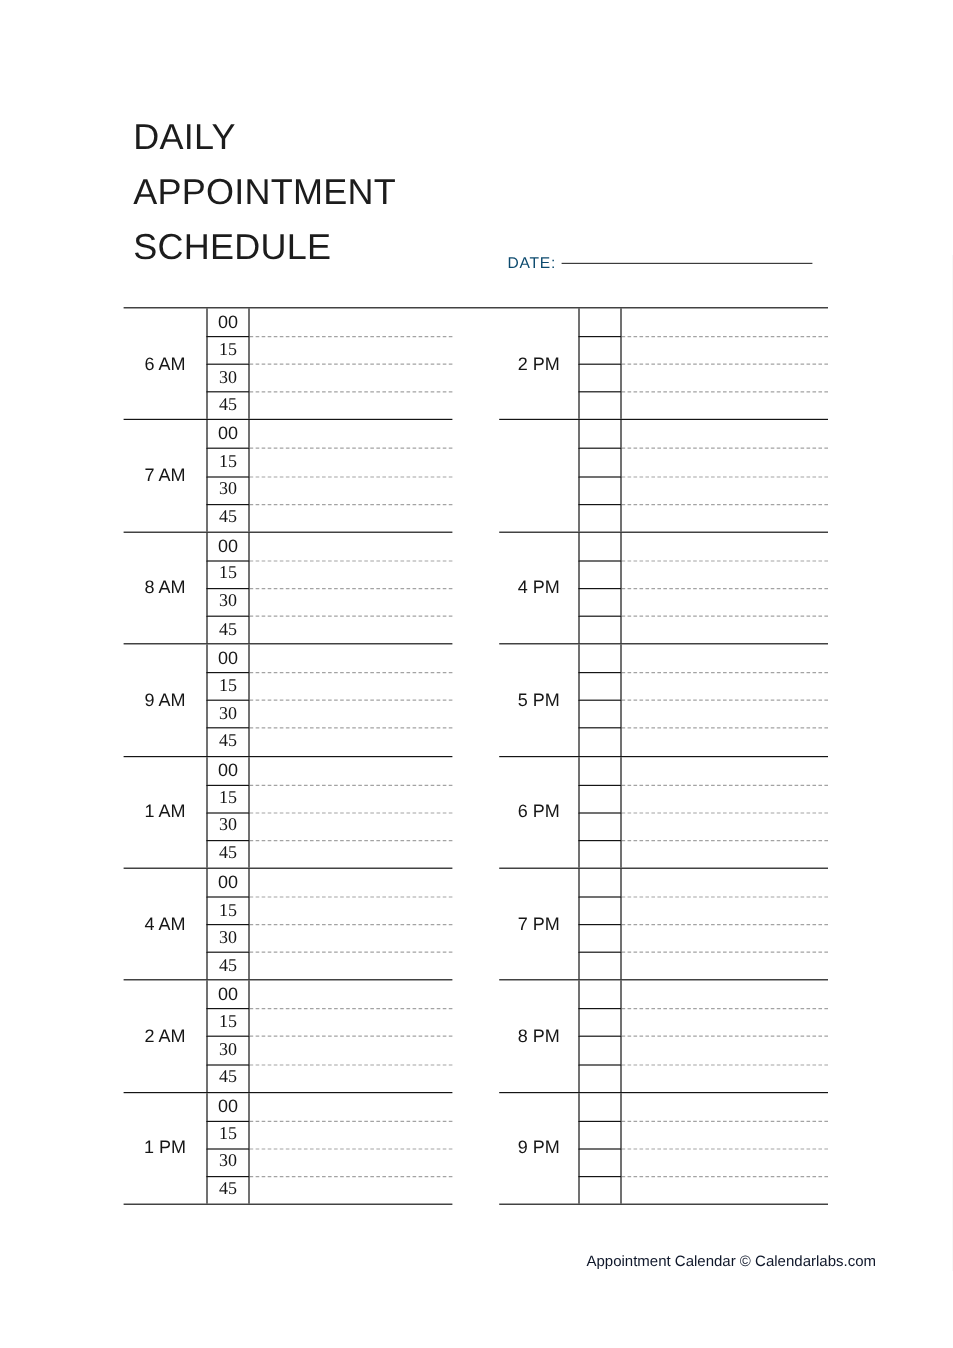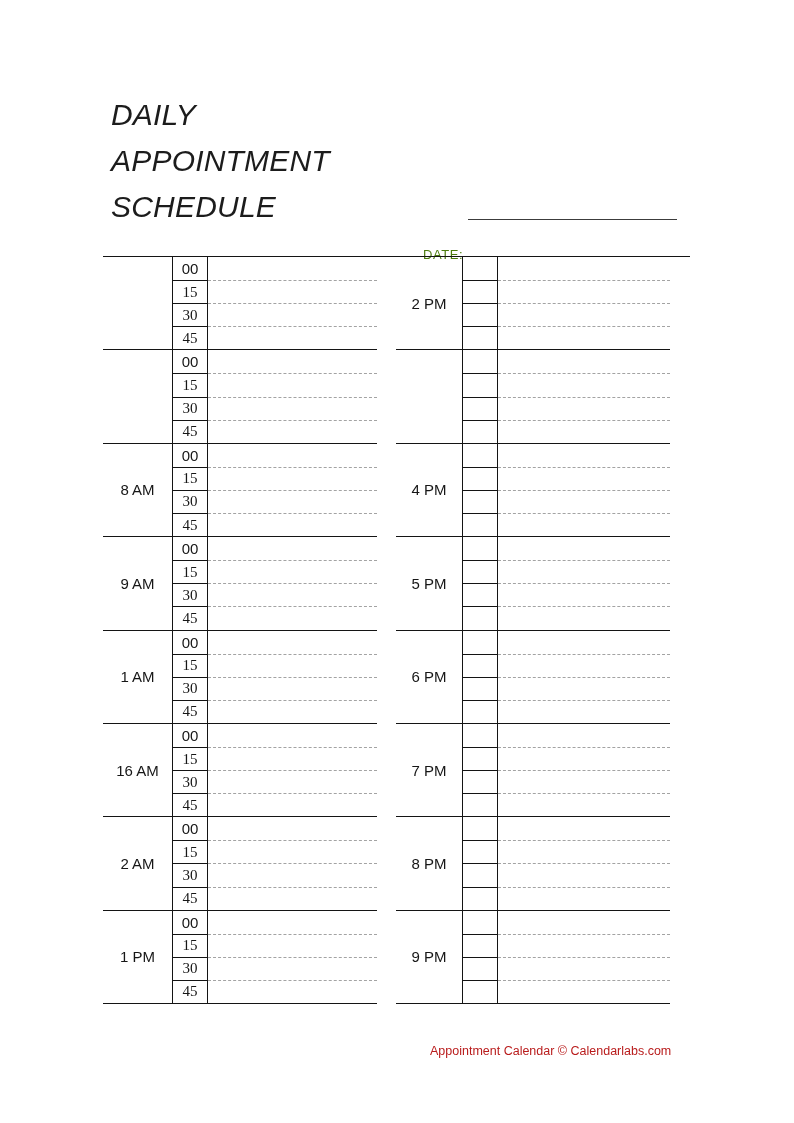--- a/index.html
+++ b/index.html
@@ -23,29 +23,28 @@
   .title {
     position: absolute;
     left: 111px;
     top: 92px;
     font-size: 30px;
     line-height: 46px;
     font-weight: 400;
     letter-spacing: 0.2px;
     color: #1c1c1c;
   }
-  .title span { display: block; font-style: italic; }
+  .title span { display: block; }
   .date-label {
     position: absolute;
     left: 423px;
     top: 211px;
     font-size: 13px;
     letter-spacing: 0.6px;
-    color: #4d7c0f;
-    margin-top: 36px;
+    color: #0c4a6e;
   }
   .date-line {
     position: absolute;
     left: 468px;
     top: 219px;
     width: 209px;
     height: 0;
     border-top: 1.5px solid var(--muted);
   }
   .top-rule {
@@ -58,21 +57,21 @@
   }
   .sched-table {
     position: absolute;
     top: 257px;
     height: 747px;
     display: flex;
     flex-direction: column;
     border-bottom: 1.5px solid var(--line);
   }
   .sched-table.am { left: 103px; width: 274px; }
-  .sched-table.pm { left: 396px; width: 274px; }
+  .sched-table.pm { left: 416px; width: 274px; }
   .group {
     flex: 1;
     display: grid;
     grid-template-rows: repeat(4, 1fr);
   }
   .sched-table.am .group { grid-template-columns: 69px 36px 1fr; }
   .sched-table.pm .group { grid-template-columns: 66px 36px 1fr; }
   .group + .group { border-top: 1.5px solid var(--line); }
   .hour-cell {
     grid-column: 1;
@@ -94,53 +93,55 @@
     color: #161616;
   }
   .min-cell.rb { border-top: 1.5px solid var(--line); font-family: Liberation Serif, serif; }
   .note-cell { grid-column: 3; }
   .note-cell.dash { border-top: 1px dashed var(--dash); }
   .footer {
     position: absolute;
     left: 430px;
     top: 1044px;
     width: 300px;
-    text-align: left;
+    text-align: right;
     font-size: 12.5px;
-    color: #b91c1c;
+    color: #0f172a;
   }
 </style>
 </head>
 <body>
 
 <div class="page">
 
   <h1 class="title">
     <span>DAILY</span>
     <span>APPOINTMENT</span>
     <span>SCHEDULE</span>
   </h1>
 
   <div class="date-label">DATE:</div>
   <div class="date-line"></div>
 
   <div class="top-rule"></div>
 
   <div class="sched-table am">
       <div class="group">
-        <div class="min-cell" style="grid-row: 1;">00</div>
-        <div class="note-cell" style="grid-row: 1;"></div>
-        <div class="min-cell rb" style="grid-row: 2;">15</div>
-        <div class="note-cell dash" style="grid-row: 2;"></div>
-        <div class="min-cell rb" style="grid-row: 3;">30</div>
-        <div class="note-cell dash" style="grid-row: 3;"></div>
-        <div class="min-cell rb" style="grid-row: 4;">45</div>
-        <div class="note-cell dash" style="grid-row: 4;"></div>
-      </div>
-      <div class="group">
+        <div class="hour-cell">6 AM</div>
+        <div class="min-cell" style="grid-row: 1;">00</div>
+        <div class="note-cell" style="grid-row: 1;"></div>
+        <div class="min-cell rb" style="grid-row: 2;">15</div>
+        <div class="note-cell dash" style="grid-row: 2;"></div>
+        <div class="min-cell rb" style="grid-row: 3;">30</div>
+        <div class="note-cell dash" style="grid-row: 3;"></div>
+        <div class="min-cell rb" style="grid-row: 4;">45</div>
+        <div class="note-cell dash" style="grid-row: 4;"></div>
+      </div>
+      <div class="group">
+        <div class="hour-cell">7 AM</div>
         <div class="min-cell" style="grid-row: 1;">00</div>
         <div class="note-cell" style="grid-row: 1;"></div>
         <div class="min-cell rb" style="grid-row: 2;">15</div>
         <div class="note-cell dash" style="grid-row: 2;"></div>
         <div class="min-cell rb" style="grid-row: 3;">30</div>
         <div class="note-cell dash" style="grid-row: 3;"></div>
         <div class="min-cell rb" style="grid-row: 4;">45</div>
         <div class="note-cell dash" style="grid-row: 4;"></div>
       </div>
       <div class="group">
@@ -170,21 +171,21 @@
         <div class="min-cell" style="grid-row: 1;">00</div>
         <div class="note-cell" style="grid-row: 1;"></div>
         <div class="min-cell rb" style="grid-row: 2;">15</div>
         <div class="note-cell dash" style="grid-row: 2;"></div>
         <div class="min-cell rb" style="grid-row: 3;">30</div>
         <div class="note-cell dash" style="grid-row: 3;"></div>
         <div class="min-cell rb" style="grid-row: 4;">45</div>
         <div class="note-cell dash" style="grid-row: 4;"></div>
       </div>
       <div class="group">
-        <div class="hour-cell">16 AM</div>
+        <div class="hour-cell">4 AM</div>
         <div class="min-cell" style="grid-row: 1;">00</div>
         <div class="note-cell" style="grid-row: 1;"></div>
         <div class="min-cell rb" style="grid-row: 2;">15</div>
         <div class="note-cell dash" style="grid-row: 2;"></div>
         <div class="min-cell rb" style="grid-row: 3;">30</div>
         <div class="note-cell dash" style="grid-row: 3;"></div>
         <div class="min-cell rb" style="grid-row: 4;">45</div>
         <div class="note-cell dash" style="grid-row: 4;"></div>
       </div>
       <div class="group">

